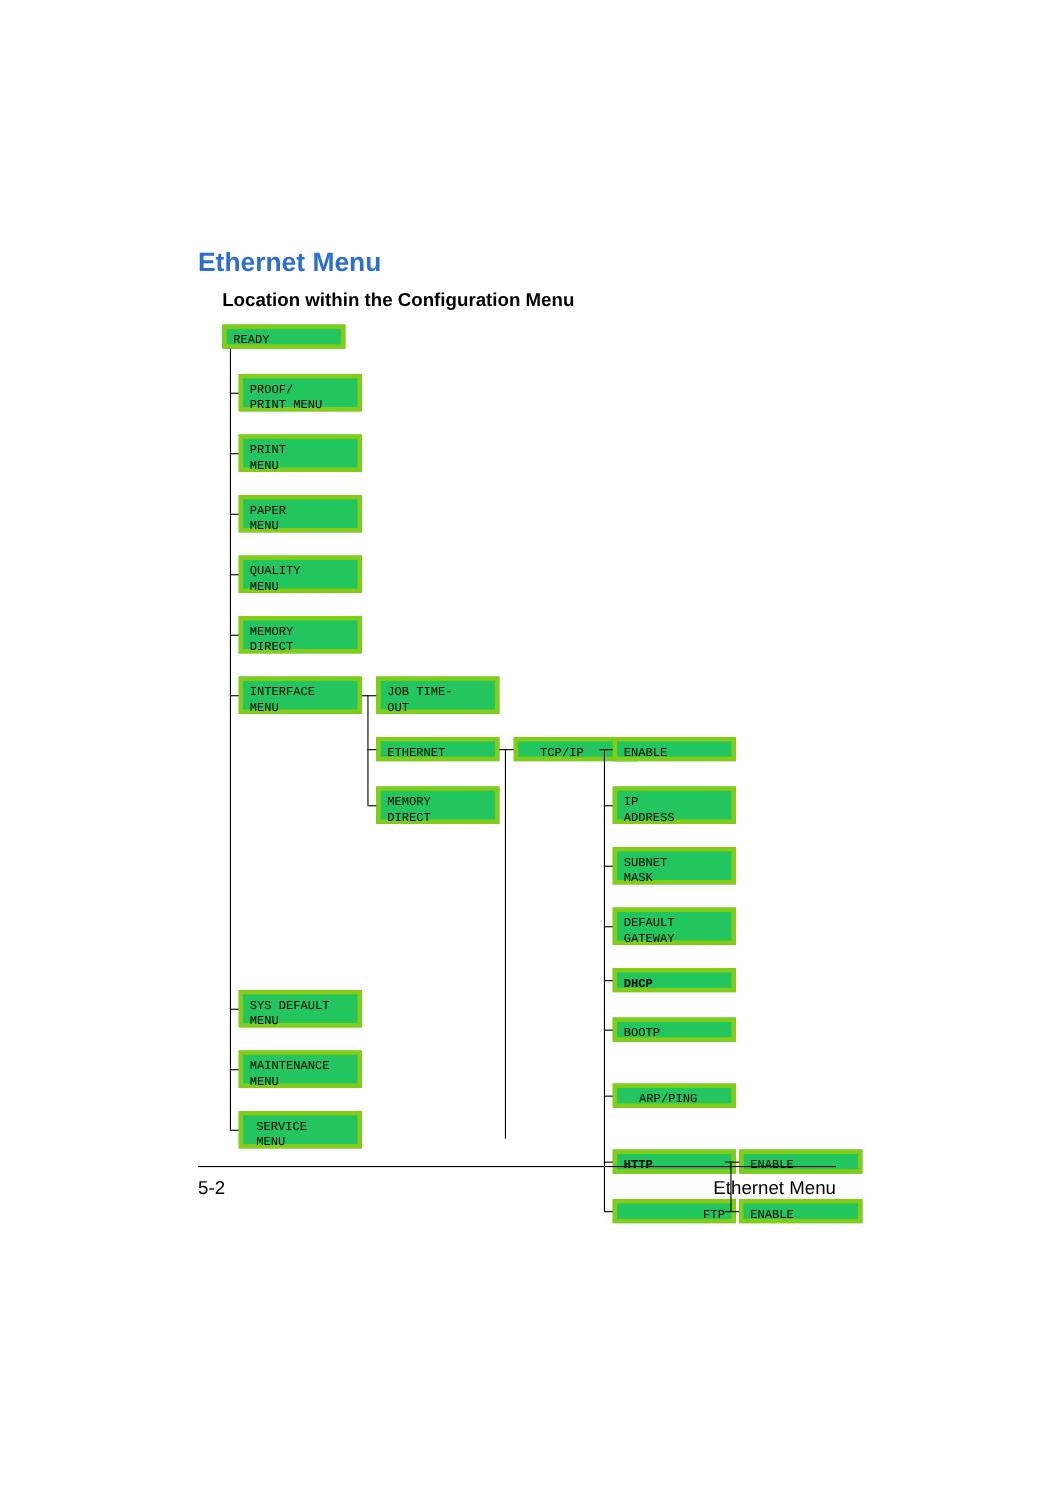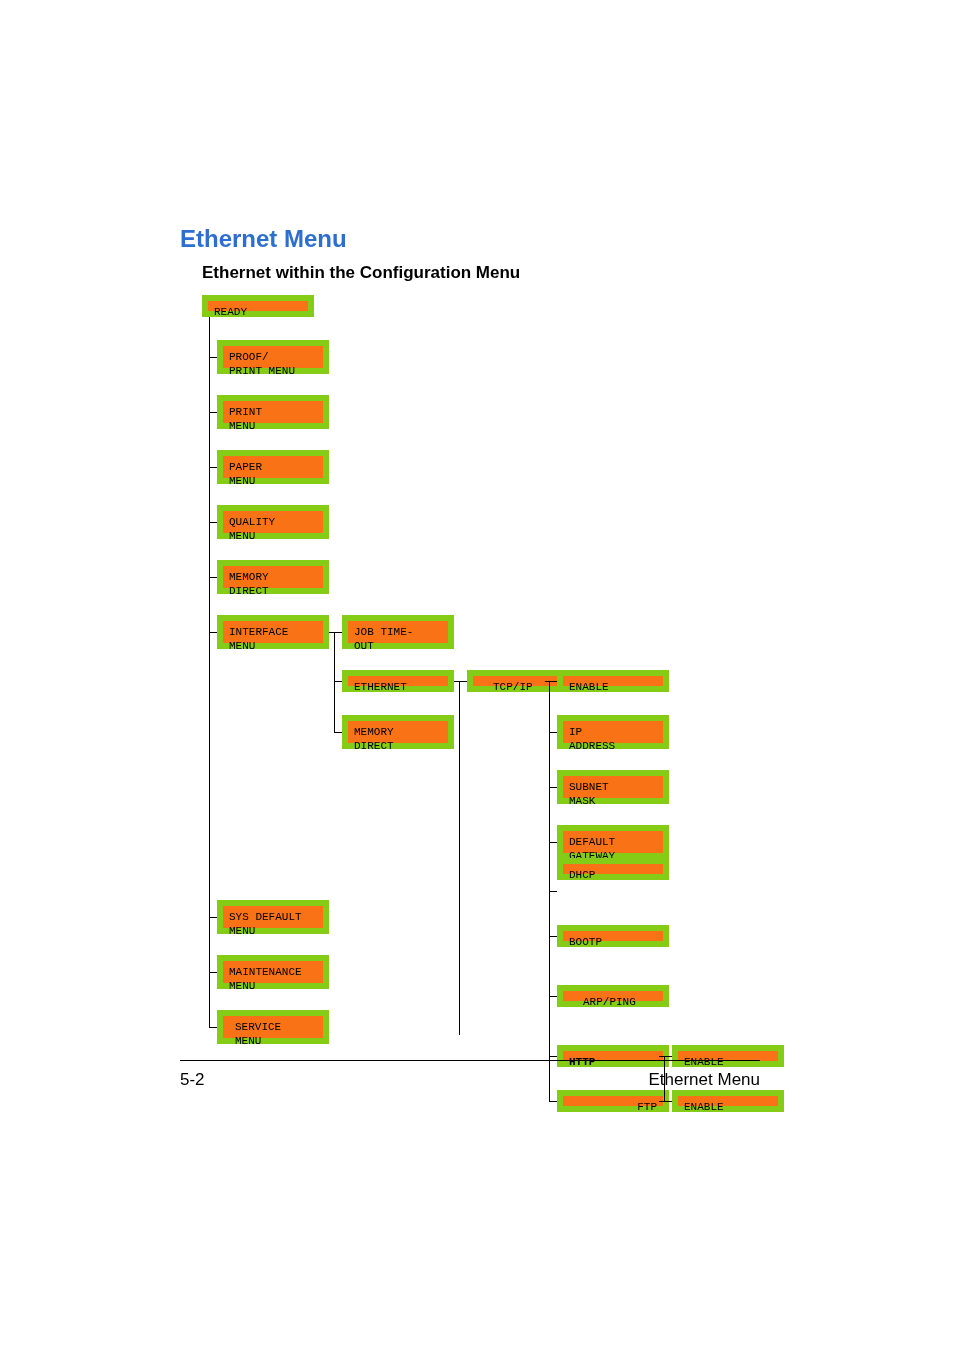--- a/index.html
+++ b/index.html
@@ -37,22 +37,22 @@
     font-family: Arial, Helvetica, sans-serif;
   }
   .diagram {
     position: relative;
     width: 600px;
     height: 740px;
     margin-left: 22px;
   }
   .box {
     position: absolute;
-    border: 6px solid #84cc16;
-    background: #f97316;
+    border: 4px solid #84cc16;
+    background: #22c55e;
     font-family: "Courier New", Courier, monospace;
     font-size: 11px;
     line-height: 14px;
     padding: 4px 6px;
     box-sizing: border-box;
     white-space: pre;
   }
   .w1 { width: 112px; height: 34px; }
   .w0 { width: 112px; height: 22px; }
   .conn-h {
@@ -82,21 +82,21 @@
     display: flex;
     justify-content: space-between;
   }
 </style>
 </head>
 <body>
 
 <div class="page">
   <div class="content">
     <h1 class="title">Ethernet Menu</h1>
-    <h2 class="subtitle">Ethernet within the Configuration Menu</h2>
+    <h2 class="subtitle">Location within the Configuration Menu</h2>
 
     <div class="diagram">
 
       <div class="box w0" style="left:0;top:0;">READY</div>
 
       <div class="box w1" style="left:15px;top:45px;">PROOF/
 PRINT MENU</div>
       <div class="box w1" style="left:15px;top:100px;">PRINT
 MENU</div>
       <div class="box w1" style="left:15px;top:155px;">PAPER
@@ -143,21 +143,21 @@
 
       <div class="conn-v" style="left:257px;top:386px;height:354px;"></div>
 
       <div class="box w0" style="left:355px;top:375px;">ENABLE</div>
       <div class="box w1" style="left:355px;top:420px;">IP
 ADDRESS</div>
       <div class="box w1" style="left:355px;top:475px;">SUBNET
 MASK</div>
       <div class="box w1" style="left:355px;top:530px;">DEFAULT
 GATEWAY</div>
-      <div class="box w0" style="left:355px;top:563px;">DHCP</div>
+      <div class="box w0" style="left:355px;top:585px;font-weight:bold;">DHCP</div>
       <div class="box w0" style="left:355px;top:630px;">BOOTP</div>
       <div class="box w0" style="left:355px;top:690px;padding-left:20px;">ARP/PING</div>
       <div class="box w0" style="left:355px;top:750px;font-weight:bold;">HTTP</div>
       <div class="box w0" style="left:355px;top:795px;text-align:right;">FTP</div>
 
       <div class="conn-h" style="left:343px;top:386px;width:12px;"></div>
 
       <div class="conn-v" style="left:347px;top:386px;height:420px;"></div>
       <div class="conn-h" style="left:347px;top:437px;width:8px;"></div>
       <div class="conn-h" style="left:347px;top:492px;width:8px;"></div>

